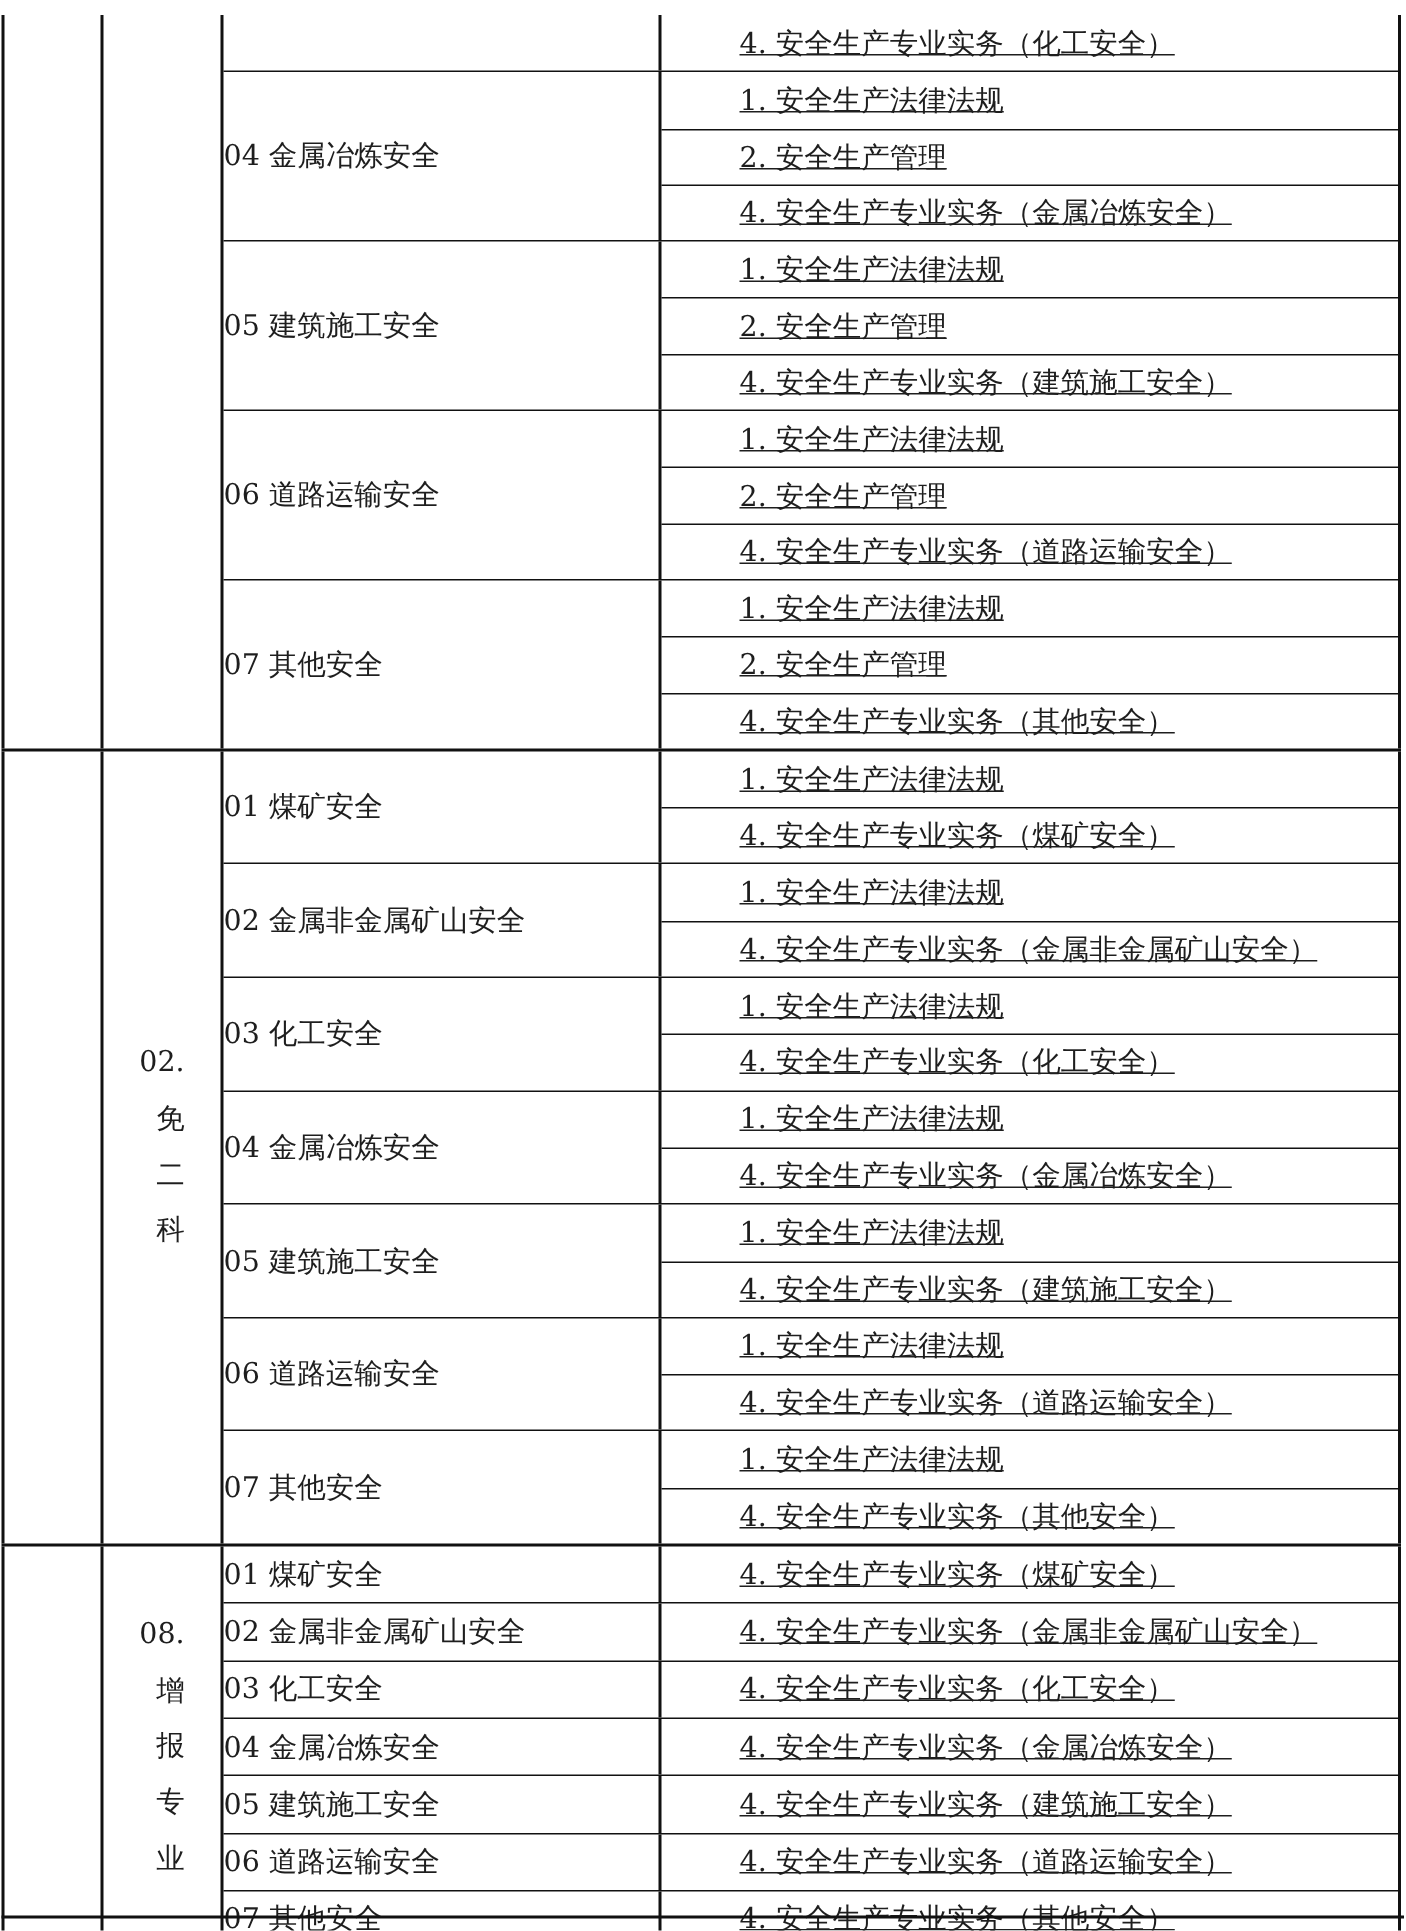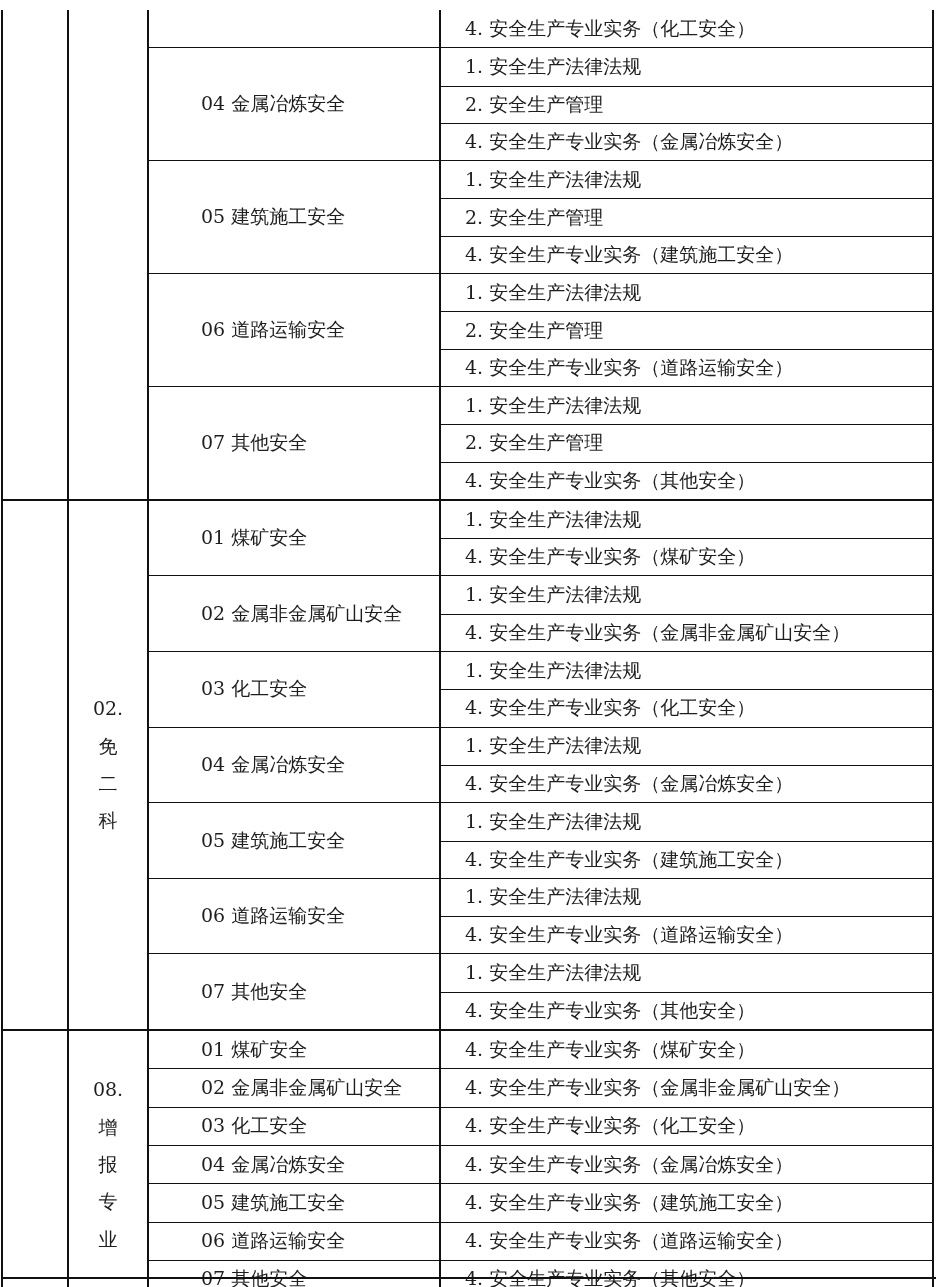--- a/index.html
+++ b/index.html
@@ -4,30 +4,30 @@
 <style>
   html, body { margin: 0; padding: 0; background: #ffffff; }
   body { width: 937px; height: 1287px; position: relative; overflow: hidden;
          font-family: "DejaVu Serif", "Liberation Serif", serif; color: #1e1e1e; }
   #table { position: absolute; left: 1px; top: 10px; width: 933px; }
   .section { position: relative; display: flex; border-top: 2px solid #111; }
   .section.first { border-top: none; }
   .col1 { width: 64px; border-left: 2px solid #111; flex: none; }
   .col2 { width: 78px; border-left: 2px solid #111; flex: none; position: relative;
           display: flex; align-items: center; justify-content: center; }
-  .col2 .vlabel { display: flex; flex-direction: column; align-items: center; }
+  .col2 .vlabel { display: flex; flex-direction: column; align-items: flex-end; }
   .col2 .vlabel span { font-size: 19px; line-height: 37.3px; height: 37.3px; }
   .col34 { flex: 1; border-left: 2px solid #111; border-right: 2px solid #111; }
   .group { display: flex; border-top: 1.5px solid #111; }
   .group.first { border-top: none; }
   .col3 { width: 290px; flex: none; display: flex; align-items: center;
-          padding-left: 52px; box-sizing: border-box; font-size: 19px; }
+          box-sizing: border-box; font-size: 19px; }
   .col4 { flex: 1; border-left: 2px solid #111; }
   .subj { height: 37.3px; box-sizing: border-box; display: flex; align-items: center;
-          padding-left: 24px; font-size: 19px; border-top: 1.5px solid #111; white-space: nowrap; }
+          padding-left: 52px; font-size: 19px; border-top: 1.5px solid #111; white-space: nowrap; text-decoration: underline; }
   .subj.first { border-top: none; }
   .bottom { position: absolute; left: 1px; width: 935px; top: 1277px; border-top: 2px solid #111; }
 </style>
 </head>
 <body>
 
 <div id="table">
     <div class="section first">
       <div class="col1"></div>
       <div class="col2">

